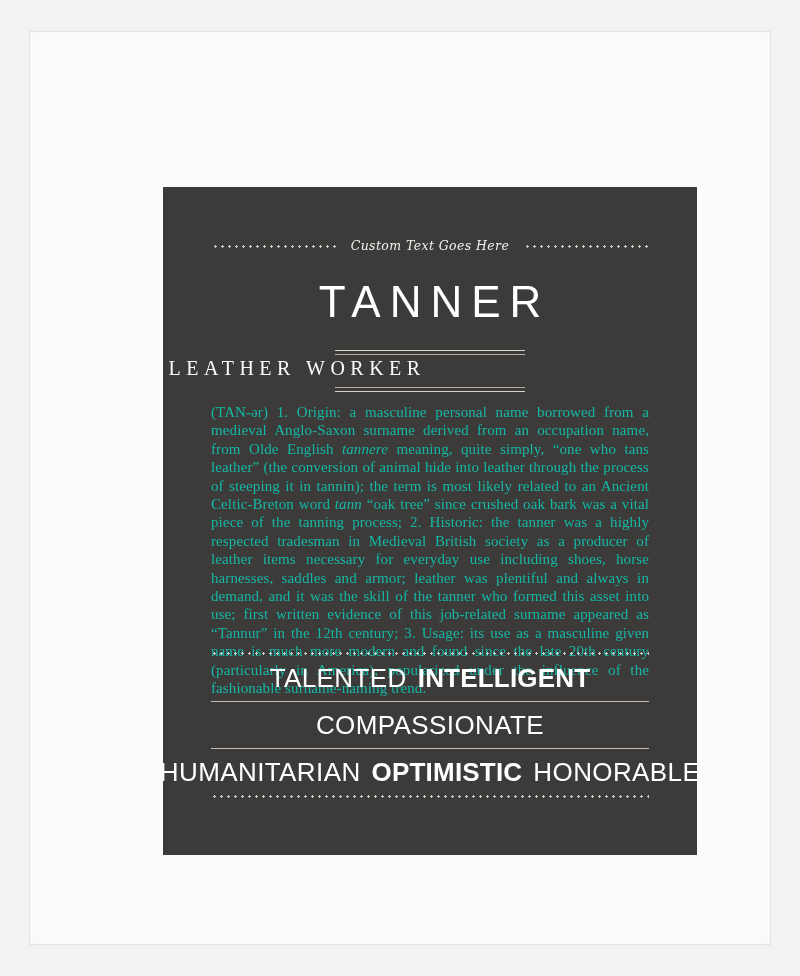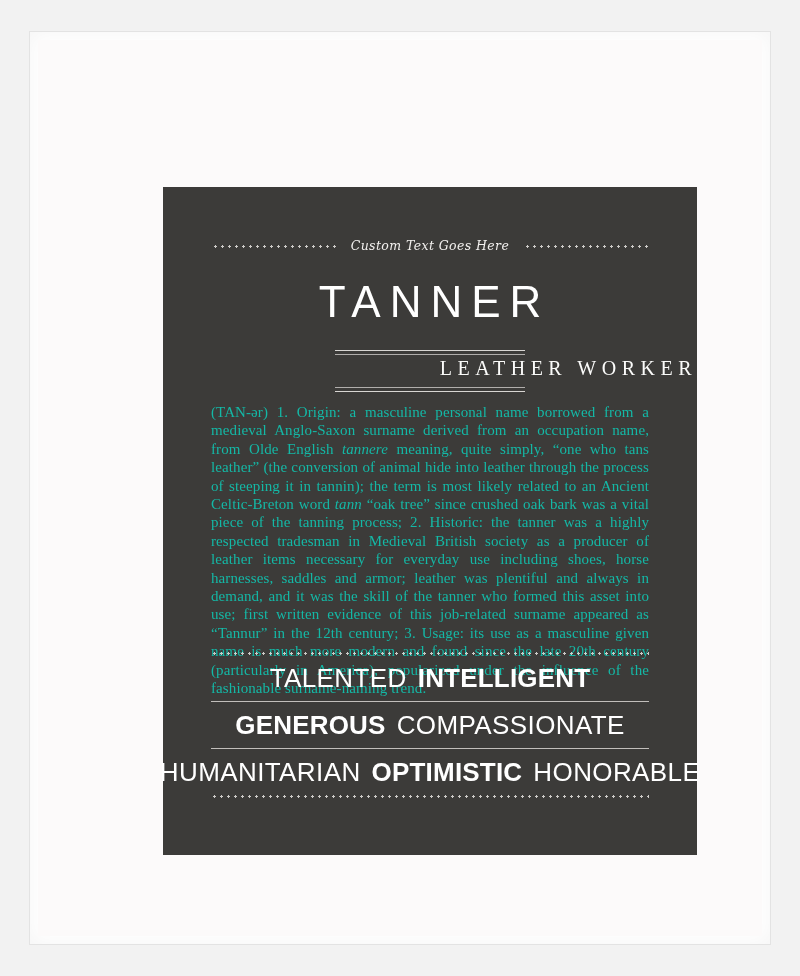--- a/index.html
+++ b/index.html
@@ -118,21 +118,21 @@
     height: 1px;
     background: #d8d6d3;
     margin: 0 auto 3px auto;
   }
   .rule-line.thin { height: 1px; opacity: .75; }
 
   .occupation {
     position: absolute;
     left: 0; right: 0;
     top: 170px;
-    text-align: right;
+    text-align: left;
     font-family: "Liberation Serif", serif;
     font-size: 20px;
     letter-spacing: 5.5px;
     text-indent: 5.5px;
     color: #fbfbfa;
   }
 
   
   .definition {
     position: absolute;
@@ -226,21 +226,20 @@
       <div class="trait-sep-dots"></div>
 
       <div class="trait-row">
         <span class="trait light">TALENTED</span>
         <span class="trait bold">INTELLIGENT</span>
       </div>
 
       <div class="trait-sep-line"></div>
 
       <div class="trait-row">
-        <span class="trait bold">GENEROUS</span>
         <span class="trait light">COMPASSIONATE</span>
       </div>
 
       <div class="trait-sep-line"></div>
 
       <div class="trait-row">
         <span class="trait light">HUMANITARIAN</span>
         <span class="trait bold">OPTIMISTIC</span>
         <span class="trait light">HONORABLE</span>
       </div>

